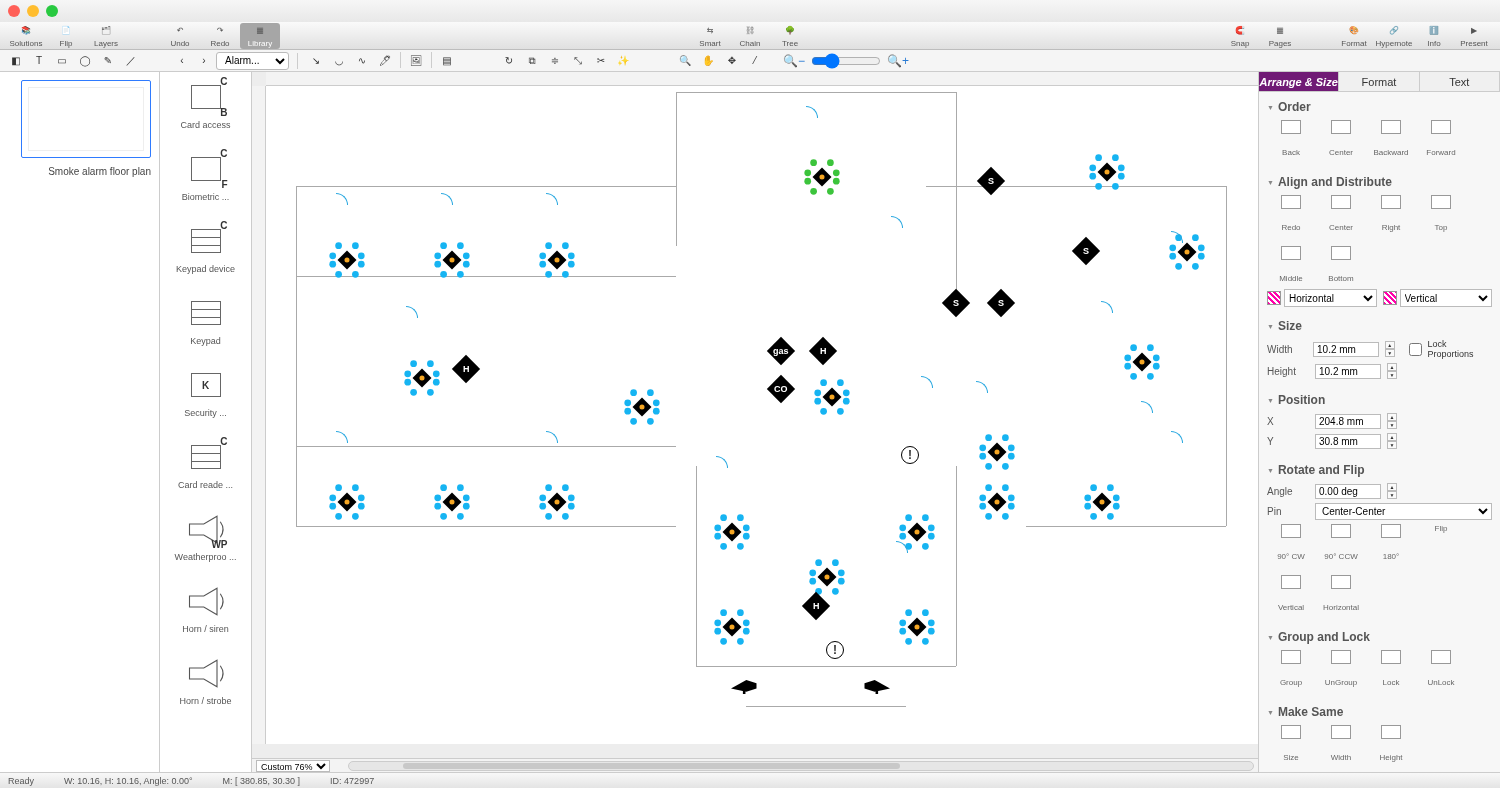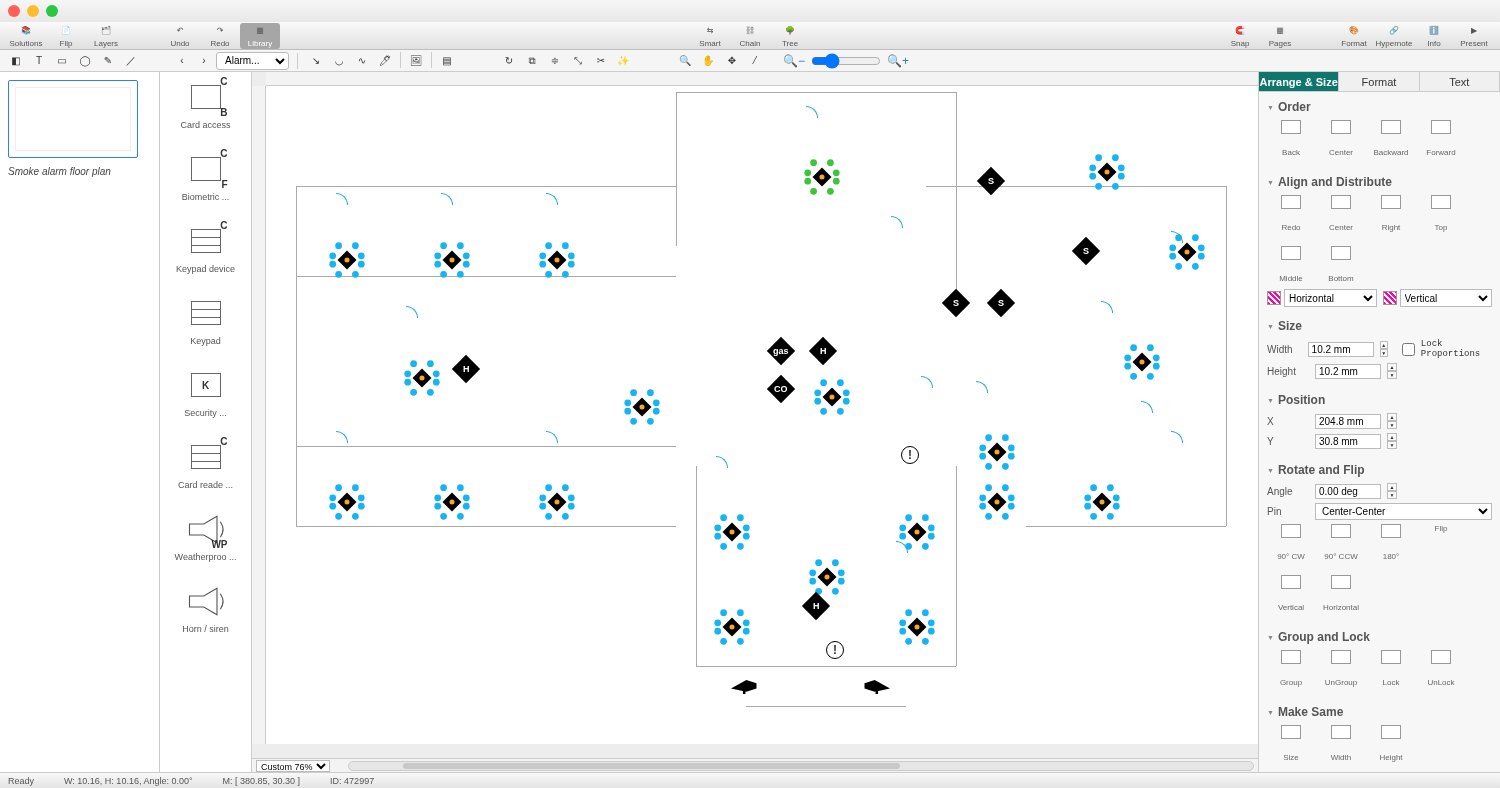--- a/index.html
+++ b/index.html
@@ -25,21 +25,21 @@
 .secbar { height: 22px; background:#f5f5f5; border-bottom:1px solid #ccc; display:flex; align-items:center; padding:0 6px; gap:6px;}
 .sbtn { width:20px; height:18px; display:flex; align-items:center; justify-content:center; border:1px solid transparent; border-radius:2px; background:#fff0;}
 .sep { width:1px; height:16px; background:#ccc; margin:0 2px; }
 .libsel { display:flex; align-items:center; gap:2px;}
 .libsel select { font-size:10px; height:18px; background:#fff; border:1px solid #bbb; border-radius:3px; padding:0 12px 0 4px;}
 .zoom-slider { display:flex; align-items:center; gap:6px; margin-left:12px;}
 .zoom-slider input[type=range]{ width:70px; }
 
 
 .columns { display:flex; height: calc(788px - 22px - 28px - 22px - 16px); }
-.thumbcol { width:160px; background:#fff; border-right:1px solid #ccc; padding:8px; display:flex; flex-direction:column; align-items:flex-start;font-style:italic;}
+.thumbcol { width:160px; background:#fff; border-right:1px solid #ccc; padding:8px; display:flex; flex-direction:column; align-items:flex-end;}
 .thumb { width:130px; height:78px; border:1px solid #2f7bff; border-radius:2px; background:#fff; margin-bottom:8px; position:relative; overflow:hidden;}
 .thumbinner { position:absolute; inset:6px; border:1px solid #eee;}
 .thumblabel { font-size:10px; color:#444; text-align:center; }
 
 .libcol { width:92px; background:#fff; border-right:1px solid #ccc; overflow-y:auto; }
 .libitem { height:72px; display:flex; flex-direction:column; align-items:center; justify-content:flex-start; padding:6px 2px; gap:4px;}
 .libitem .libicon { width:44px; height:38px; display:flex; align-items:center; justify-content:center; position:relative;}
 .libitem .libicon .box { width:30px; height:24px; border:1px solid #666; background:#fff;}
 .libitem .libicon .grid { width:30px; height:24px; border:1px solid #666; background:repeating-linear-gradient(#fff,#fff 7px,#666 7px,#666 8px), repeating-linear-gradient(90deg,#fff,#fff 9px,#666 9px,#666 10px);}
 .libitem .corner { position:absolute; top:-2px; right:0; font-size:10px; font-weight:bold;}
@@ -54,21 +54,21 @@
 .page { position:relative; width:1000px; height:680px; }
 
 .hscroll { height:14px; background:#f3f3f3; border-top:1px solid #ccc; display:flex; align-items:center; padding:0 4px; gap:18px;}
 .hscroll select { font-size:9px; height:12px; border:1px solid #bbb; background:#fff;}
 .track { flex:1; height:10px; background:#e6e6e6; border:1px solid #ccc; border-radius:5px; position:relative;}
 .thumbtrack { position:absolute; left:6%; width:55%; top:1px; bottom:1px; background:#c8c8c8; border-radius:5px;}
 
 .propcol { width:242px; background:#f7f7f7; border-left:1px solid #ccc; display:flex; flex-direction:column; font-size:10px;}
 .tabsrow { display:flex; height:22px; border-bottom:1px solid #ccc;}
 .proptab { flex:1; display:flex; align-items:center; justify-content:center; font-size:11px; background:#f0f0f0; border-right:1px solid #ccc; cursor:pointer;}
-.proptab.active { background:#0f766e; color:#fff; font-weight:600;}
+.proptab.active { background:#701a75; color:#fff; font-weight:600;font-style:italic;}
 .section { padding:4px 8px; }
 .sechead { display:flex; align-items:center; gap:4px; font-size:12px; color:#555; margin:4px 0 4px 0; font-weight:600;}
 .sechead::before { content:"▼"; font-size:7px; color:#888;}
 .iconrow { display:flex; gap:14px; justify-content:flex-start; padding:2px 2px 6px 6px; flex-wrap:wrap;}
 .iconbtn { display:flex; flex-direction:column; align-items:center; gap:14px; font-size:8px; color:#666; width:36px;}
 .iconbtn .ib { width:20px; height:14px; background:#fff; border:1px solid #999; position:relative;}
 .kv { display:flex; align-items:center; gap:6px; padding:2px 0;}
 .kv label { width:42px; color:#555; font-size:10px;}
 .kv input[type=text] { width:66px; font-size:10px; border:1px solid #bbb; padding:1px 3px; background:#fff;}
 .kv .spin { width:10px; height:16px; display:flex; flex-direction:column;}
@@ -296,20 +296,29 @@
         <div class="lbl">Weatherproo ...</div>
       </div>
       <div class="libitem">
         <div class="libicon">
           <svg viewBox="0 0 40 30">
             <path d="M5 10 L18 10 L30 3 L30 27 L18 20 L5 20 Z" fill="none" stroke="#555"></path>
             <path d="M33 8 Q38 15 33 22" fill="none" stroke="#555"></path>
           </svg>
         </div>
         <div class="lbl">Horn / siren</div>
+      </div>
+      <div class="libitem">
+        <div class="libicon">
+          <svg viewBox="0 0 40 30">
+            <path d="M5 10 L18 10 L30 3 L30 27 L18 20 L5 20 Z" fill="none" stroke="#555"></path>
+            <path d="M33 8 Q38 15 33 22" fill="none" stroke="#555"></path>
+          </svg>
+        </div>
+        <div class="lbl">Horn / strobe</div>
       </div>
     </div>
 
   <div class="canvascol">
     <div class="canvaswrap">
       <div class="rulerh"></div>
       <div class="rulerv"></div>
       <div class="canvas">
         <div class="page" id="page">
 
@@ -759,21 +768,21 @@
     <div class="section">
       <div class="sechead">Size</div>
       <div class="kv">
           <label>Width</label>
           <input type="text" value="10.2 mm" style="">
           <div class="spin">
             <div>▲</div>
             <div>▼</div>
           </div>
           <input type="checkbox" style="">
-          <span style="font-size:9px;font-family:Liberation Mono, monospace;">Lock Proportions</span>
+          <span style="font-size:9px;">Lock Proportions</span>
         </div>
       <div class="kv">
           <label>Height</label>
           <input type="text" value="10.2 mm" style="">
           <div class="spin">
             <div>▲</div>
             <div>▼</div>
           </div>
         </div>
     </div>

